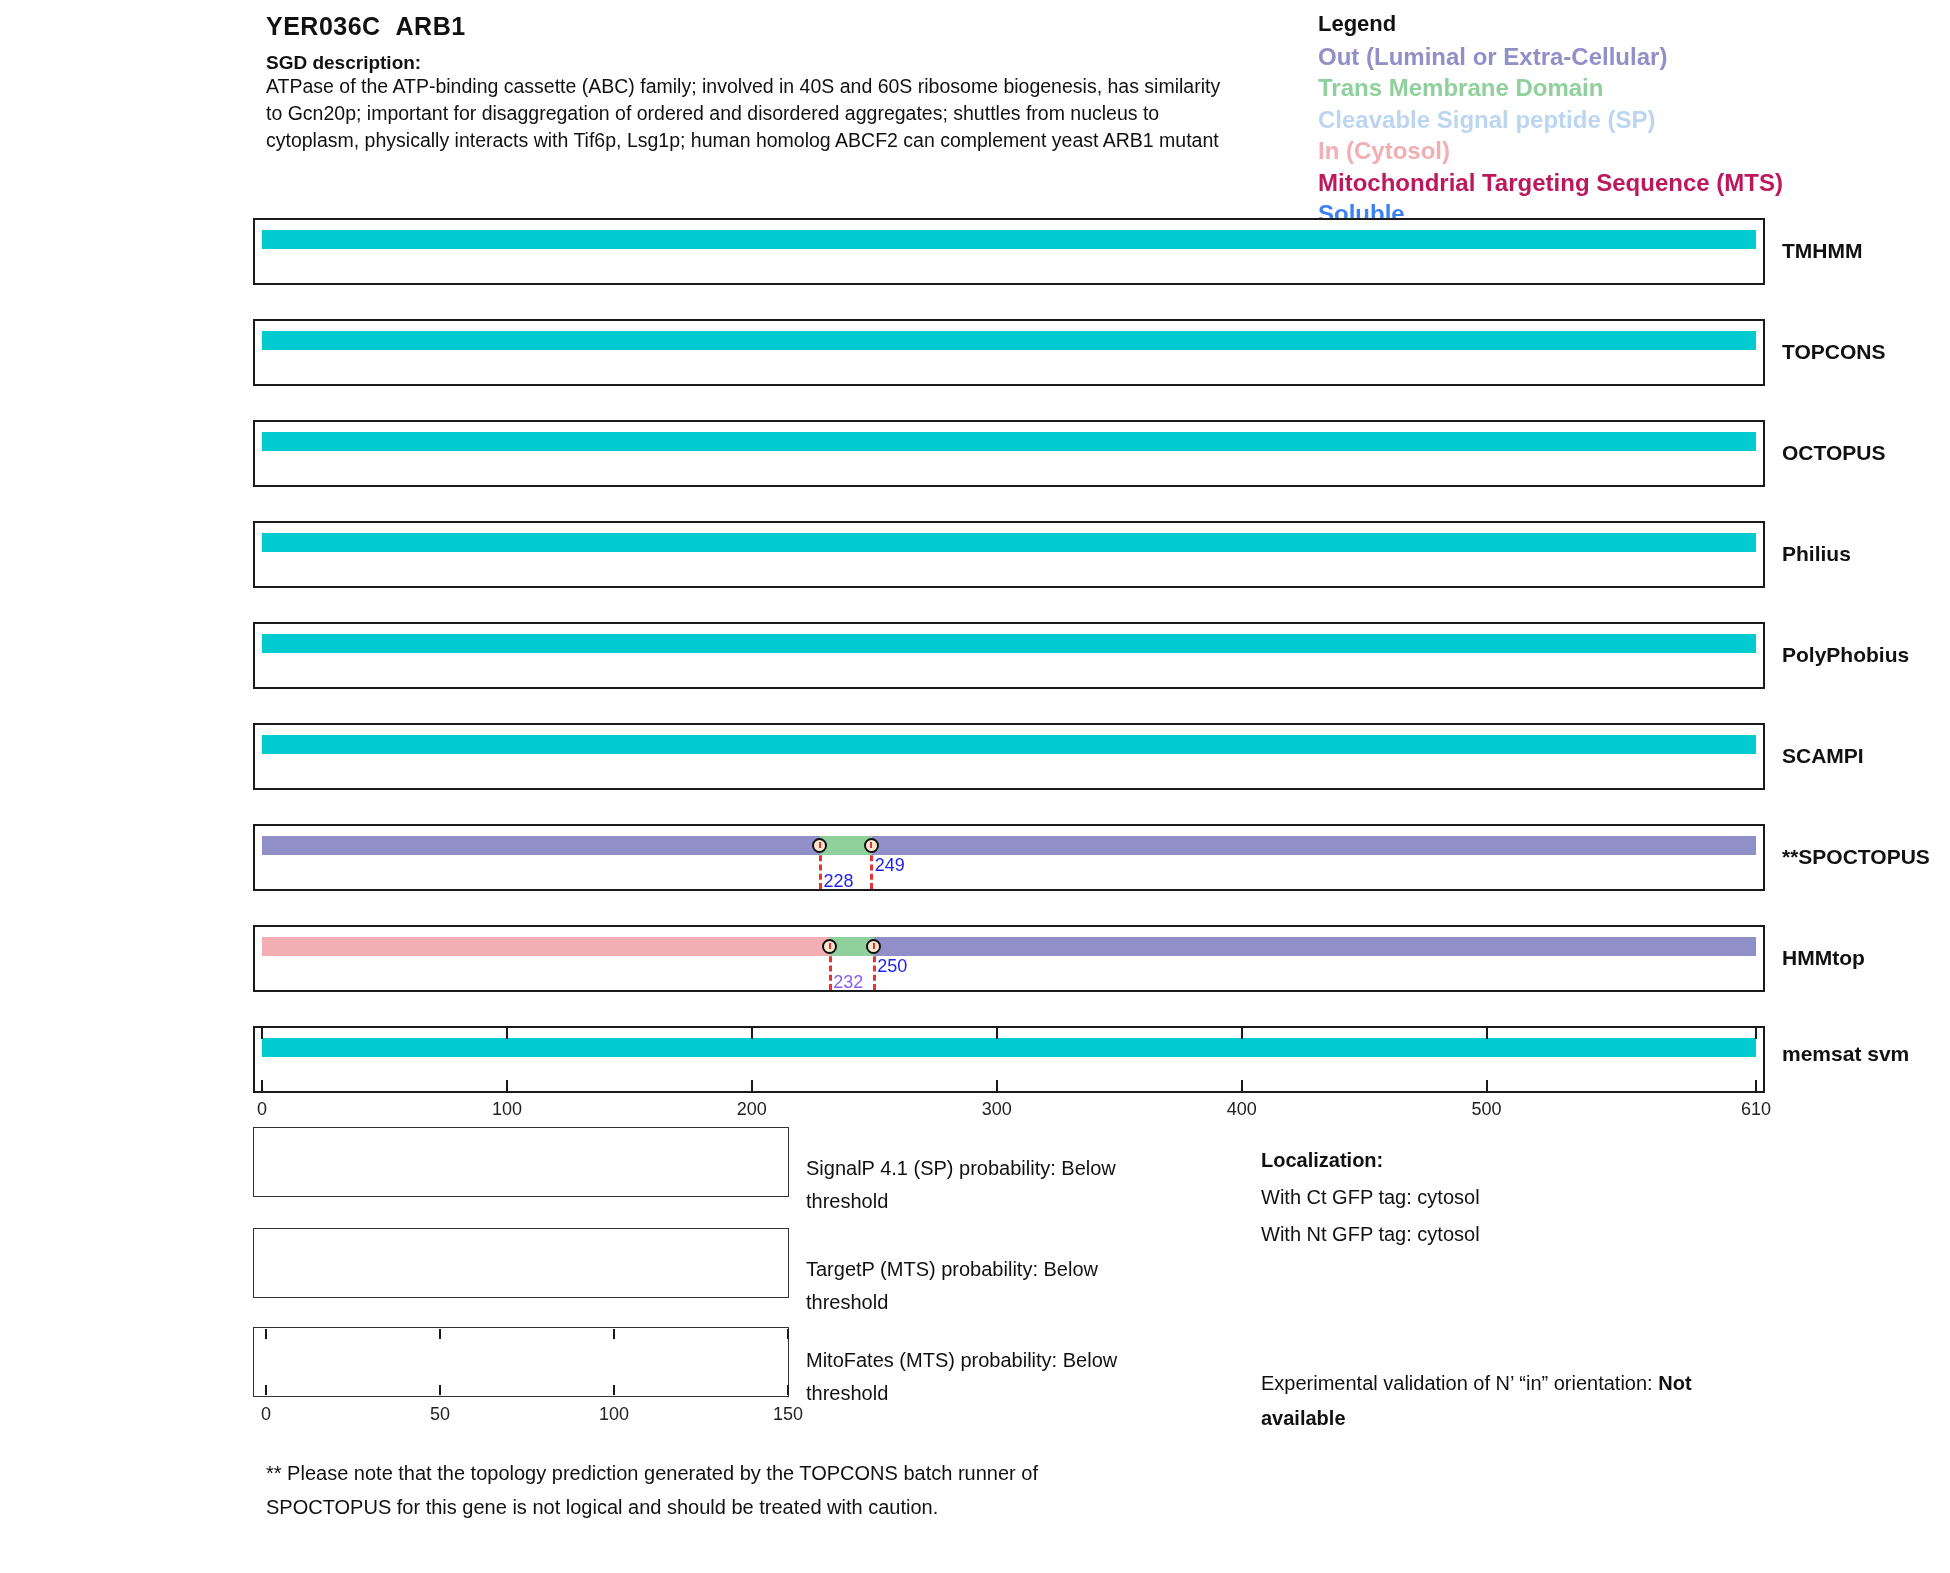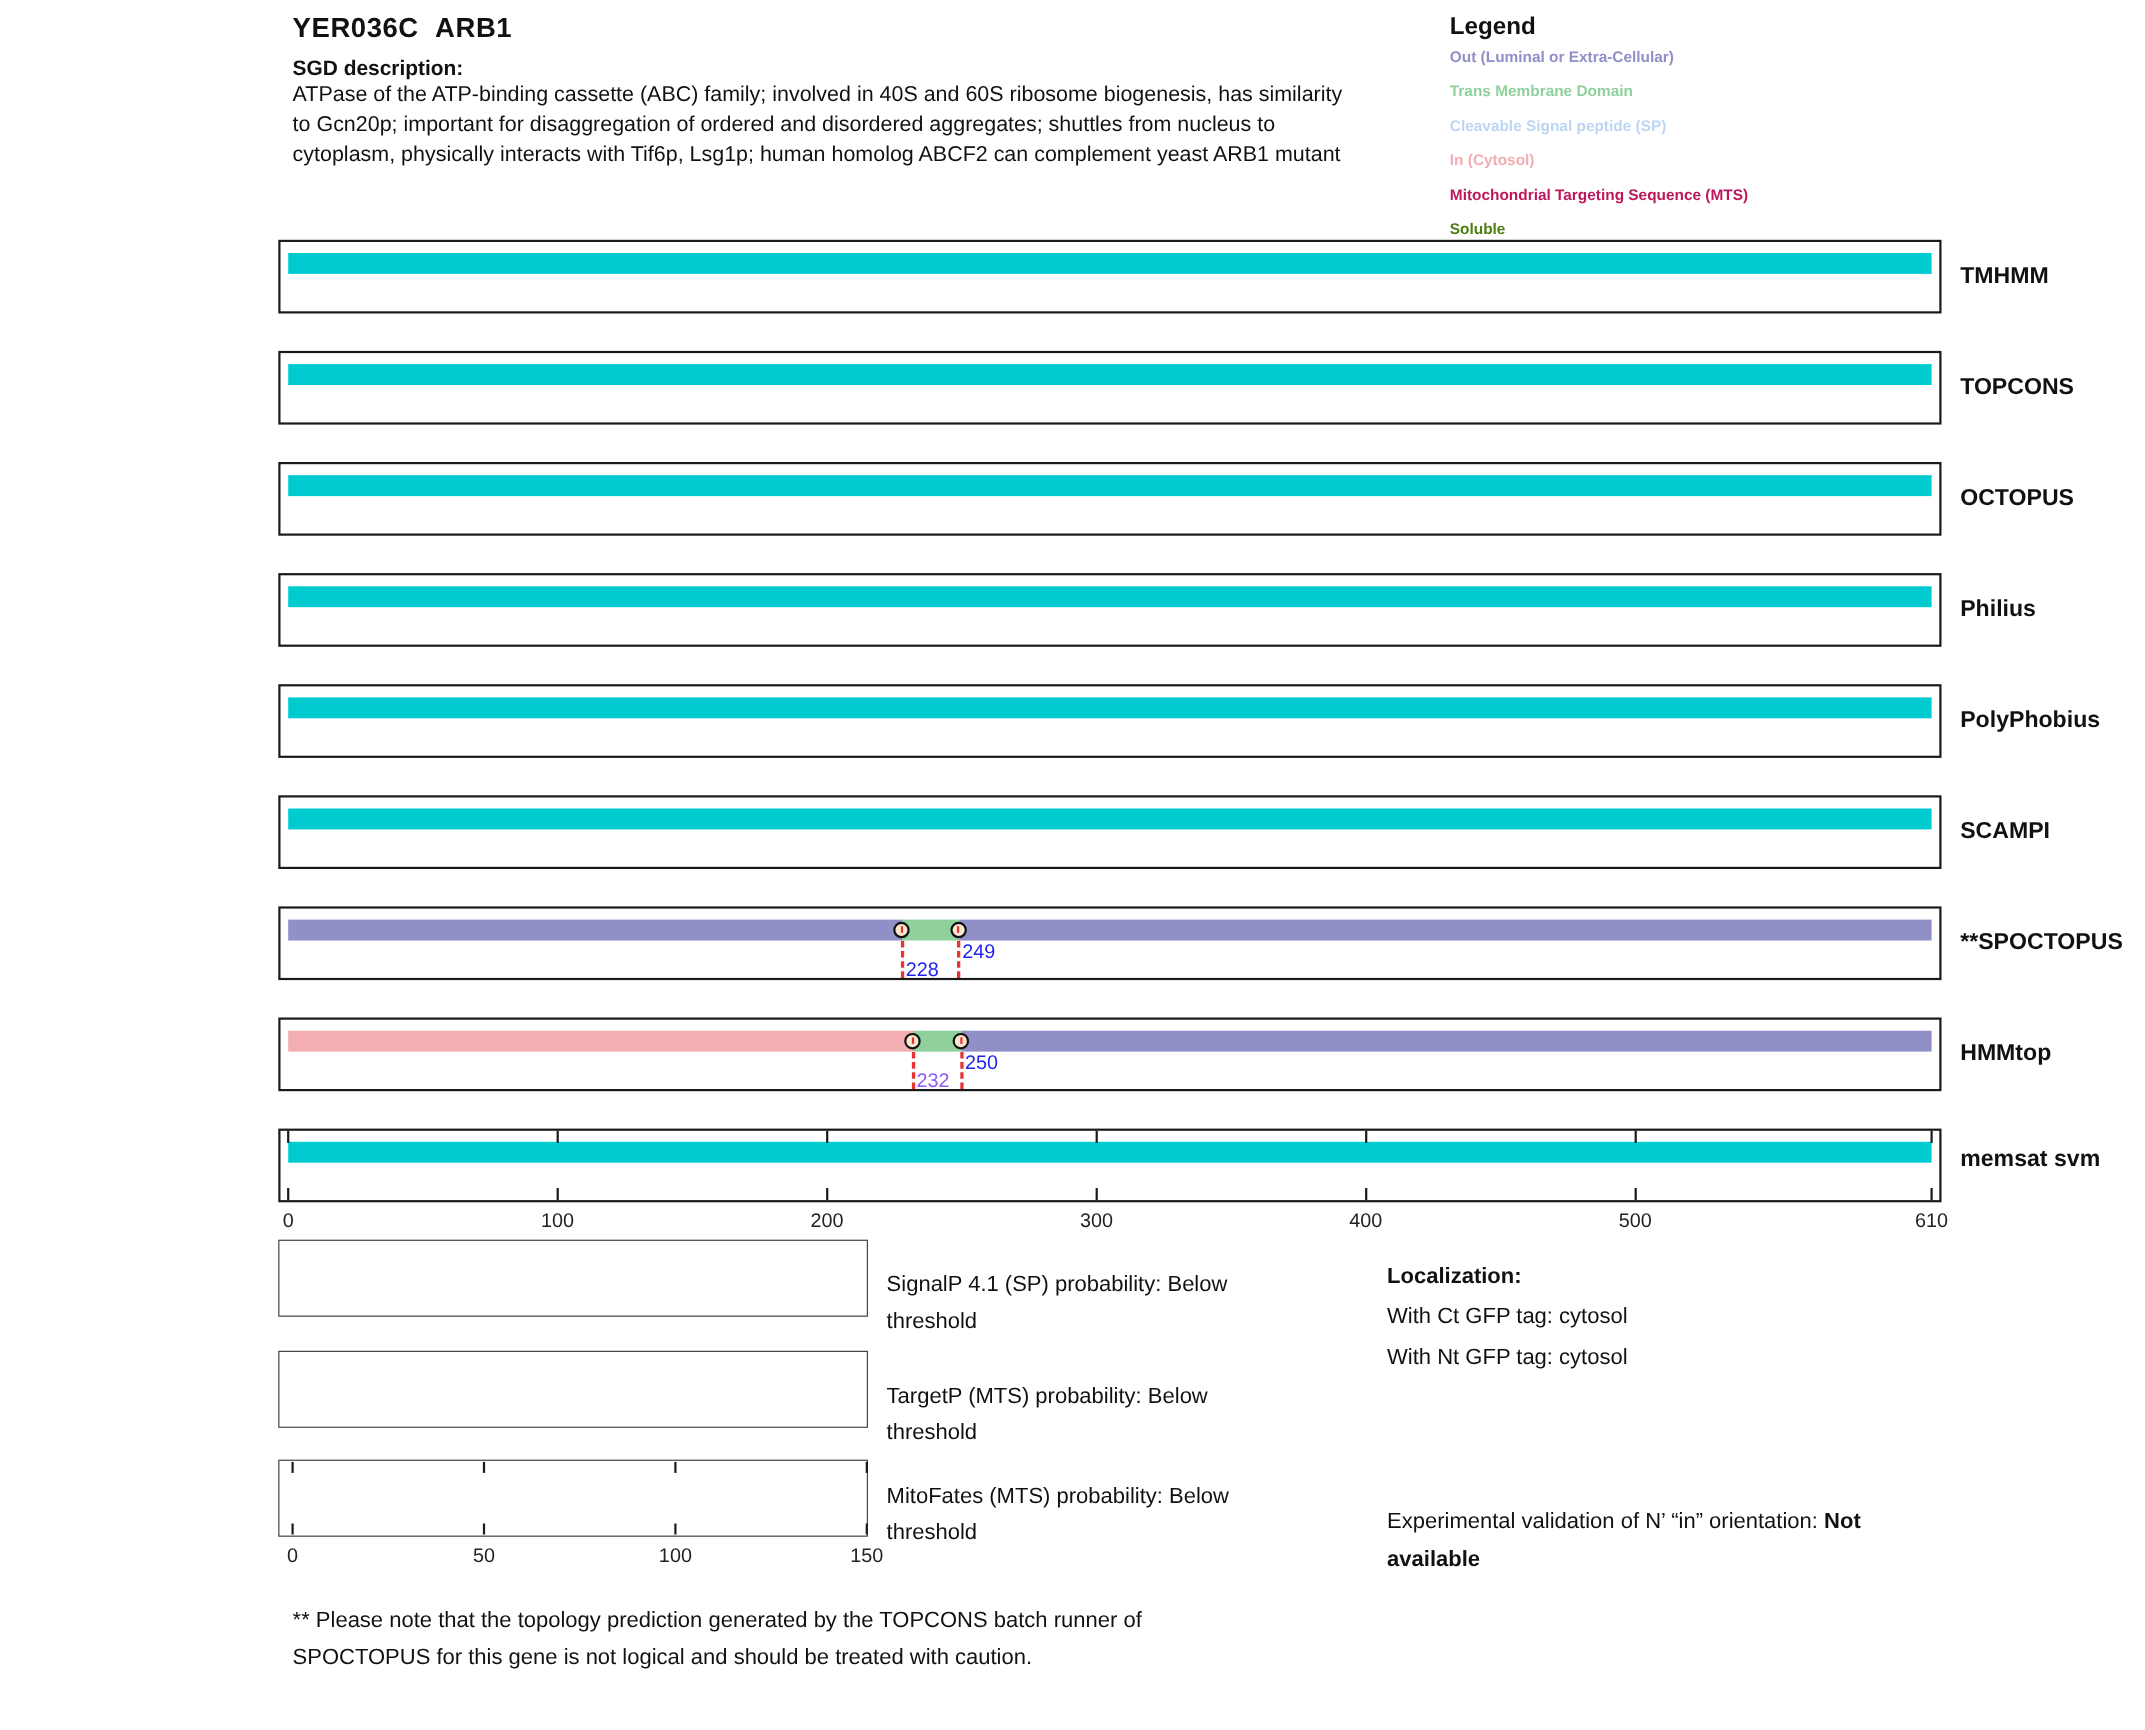--- a/index.html
+++ b/index.html
@@ -3,21 +3,21 @@
 <meta charset="utf-8">
 <style>
   html,body{margin:0;padding:0;background:#fff;}
   #page{position:relative;width:1950px;height:1573px;background:#ffffff;
         font-family:"Liberation Sans","DejaVu Sans",sans-serif;color:#111;overflow:hidden;}
   .abs{position:absolute;}
   .page-title{font-size:25px;font-weight:bold;letter-spacing:.5px;}
   .sgd-label{font-size:19px;font-weight:bold;}
   .sgd-text{font-size:19.5px;line-height:27px;}
   .legend-title{font-size:22px;font-weight:bold;}
-  .legend-item{font-size:14px;font-weight:bold;white-space:nowrap;}
+  .legend-item{font-size:24px;font-weight:bold;white-space:nowrap;}
   .track-box{border:2px solid #1a1a1a;background:#fff;box-sizing:border-box;}
   .plot-box{border:1.5px solid #333;background:#fff;box-sizing:border-box;}
   .track-label{font-size:21px;font-weight:bold;white-space:nowrap;}
   .bar-seg{height:19px;}
   .tick{width:2px;background:#1a1a1a;}
   .axis-label{font-size:18px;color:#222;transform:translateX(-50%);white-space:nowrap;}
   .marker-line{width:0;border-left:3px dashed #e93333;}
   .marker-circle{width:11px;height:11px;border:2.5px solid #111;border-radius:50%;background:#fbe7ce;}
   .marker-dash{width:2px;height:6px;background:#e93333;}
   .marker-pos{font-size:18px;color:#2222ee;white-space:nowrap;}
@@ -37,21 +37,21 @@
   <div class="abs sgd-label" style="left:266px;top:52px;">SGD description:</div>
   <div class="abs sgd-text" style="left:266px;top:73px;width:960px;">ATPase of the ATP-binding cassette (ABC) family; involved in 40S and 60S ribosome biogenesis, has similarity to Gcn20p; important for disaggregation of ordered and disordered aggregates; shuttles from nucleus to cytoplasm, physically interacts with Tif6p, Lsg1p; human homolog ABCF2 can complement yeast ARB1 mutant</div>
 
   <div class="abs legend-title" style="left:1318px;top:11px;">Legend</div>
   <div id="legend-items">
       <div class="abs legend-item" style="left: 1318px; top: 43px; color: rgb(145, 143, 199);">Out (Luminal or Extra-Cellular)</div>
       <div class="abs legend-item" style="left: 1318px; top: 74.4px; color: rgb(143, 208, 157);">Trans Membrane Domain</div>
       <div class="abs legend-item" style="left: 1318px; top: 105.8px; color: rgb(188, 214, 242);">Cleavable Signal peptide (SP)</div>
       <div class="abs legend-item" style="left: 1318px; top: 137.2px; color: rgb(242, 174, 178);">In (Cytosol)</div>
       <div class="abs legend-item" style="left: 1318px; top: 168.6px; color: #be185d;">Mitochondrial Targeting Sequence (MTS)</div>
-      <div class="abs legend-item" style="left: 1318px; top: 200px; color: #4d7c0f;">Soluble</div>
+      <div class="abs legend-item" style="left: 1318px; top: 200px; color: #3b82f6;">Soluble</div>
     </div>
 
   <div id="tracks">
       <div class="abs ">
         <div class="abs track-box" style="left: 253px; top: 218px; width: 1512px; height: 67px;"></div>
         <div class="abs bar-seg" style="left: 262px; top: 230px; width: 1494px; background: rgb(0, 203, 209);"></div>
         <div class="abs track-label" style="left: 1782px; top: 238.5px;">TMHMM</div>
       </div>
       <div class="abs ">
         <div class="abs track-box" style="left: 253px; top: 319px; width: 1512px; height: 67px;"></div>

